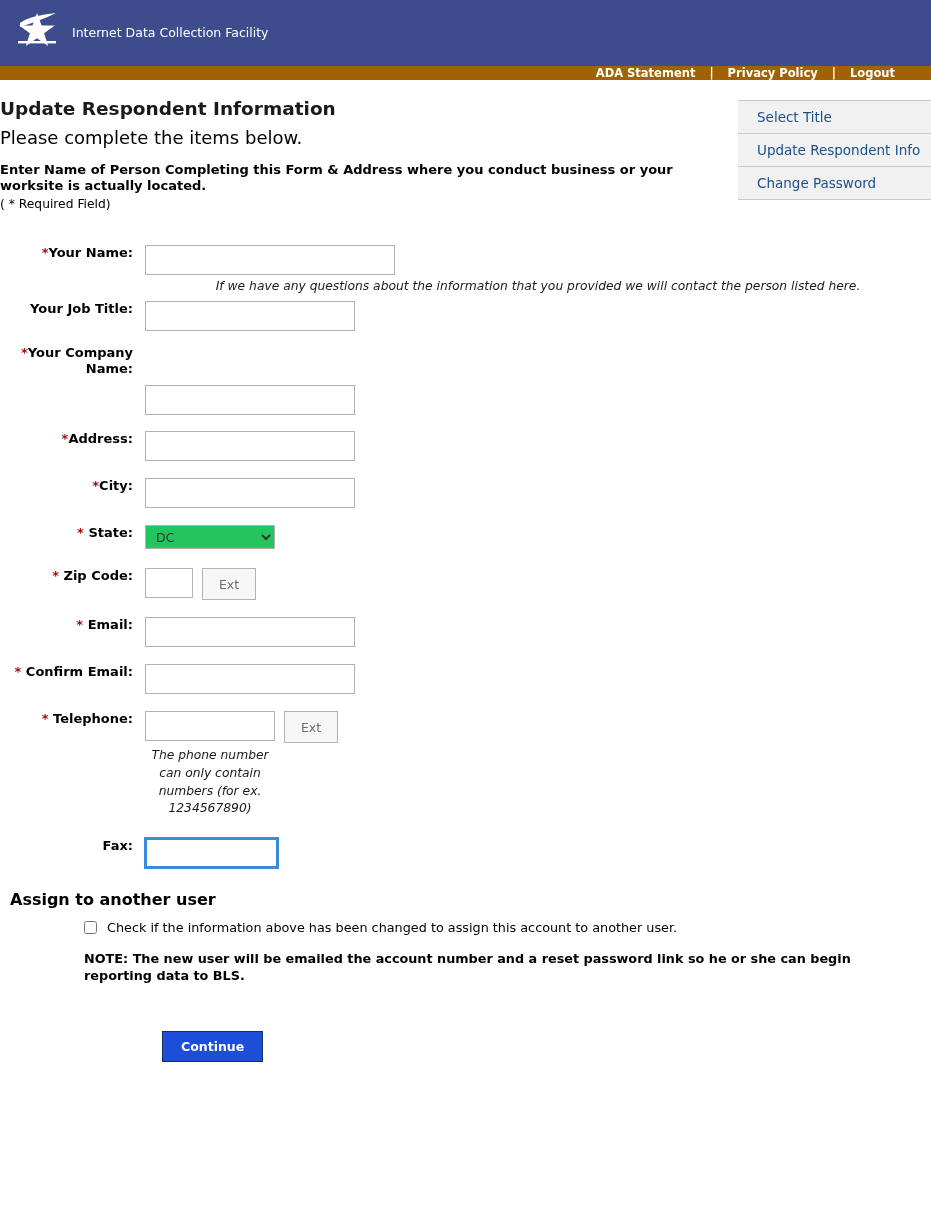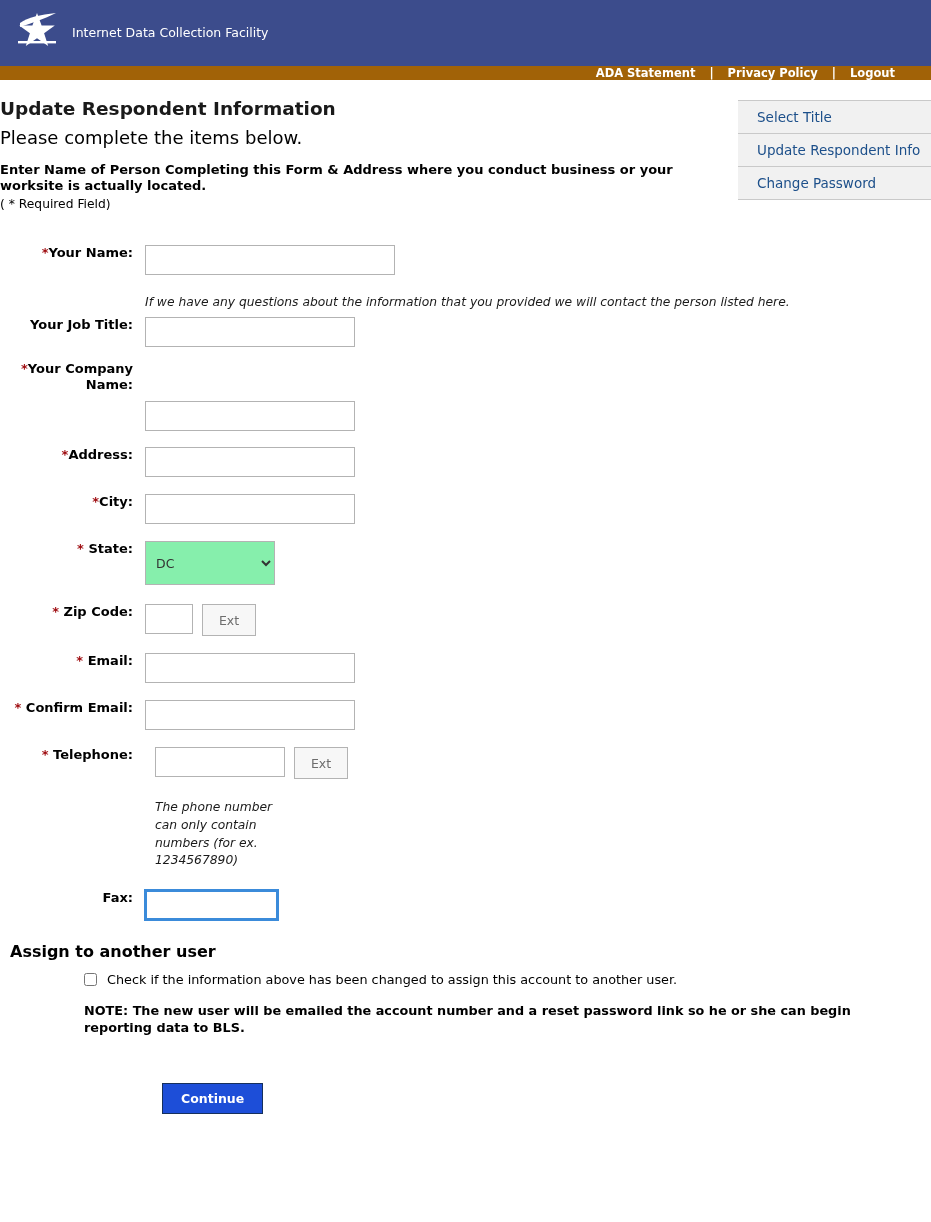--- a/index.html
+++ b/index.html
@@ -124,33 +124,34 @@
     padding: 2px 5px;
     background: #ffffff;
     color: #000;
   }
   .w250 { width: 250px; }
   .w210 { width: 210px; }
   .w130 { width: 130px; }
   .w48  { width: 48px; }
   select {
     border: 1px solid #b3b3b3;
-    height: 44px;
+    height: 24px;
     width: 130px;
     font-size: 12.5px;
     font-family: "DejaVu Sans", "Liberation Sans", sans-serif;
     padding-left: 6px;
-    background: #86efac;
+    background: #22c55e;
     color: #333;
   }
   .hint {
     font-style: italic;
     font-size: 12.3px;
     color: #1a1a1a;
-    margin-top: 20px;
+    margin-top: 4px;
+    text-align: center;
   }
   .hint.narrow { width: 130px; line-height: 1.45; }
   .ext-box {
     width: 54px; height: 32px;
     border: 1px solid #b3b3b3;
     background: #f7f7f7;
     color: #6d6d6d;
     font-size: 12.5px;
     display: inline-flex;
     align-items: center;
@@ -322,21 +323,21 @@
 
     <div class="row" style="margin-bottom:17px;">
       <div class="lbl">
         <span class="star">*</span> <span>Confirm Email:</span>
       </div>
       <div class="fields">
         <input type="text" class="w210" value="" style="">
       </div>
     </div>
 
-    <div class="row" style="margin-bottom:10px;gap:10px;">
+    <div class="row" style="margin-bottom:10px;">
       <div class="lbl">
         <span class="star">*</span> <span>Telephone:</span>
       </div>
       <div class="fields">
         <div class="inline">
           <input type="text" class="w130" value="" style="">
           <div class="ext-box">Ext</div>
         </div>
         <div class="hint narrow">The phone number can only contain numbers (for ex. 1234567890)</div>
       </div>

